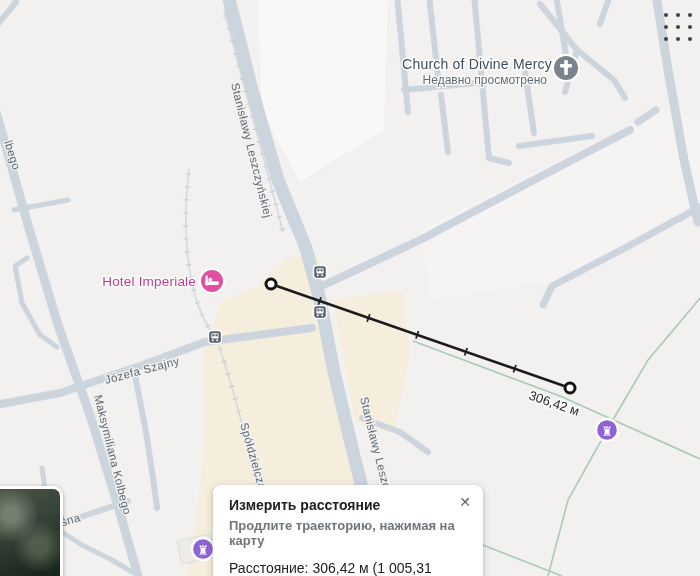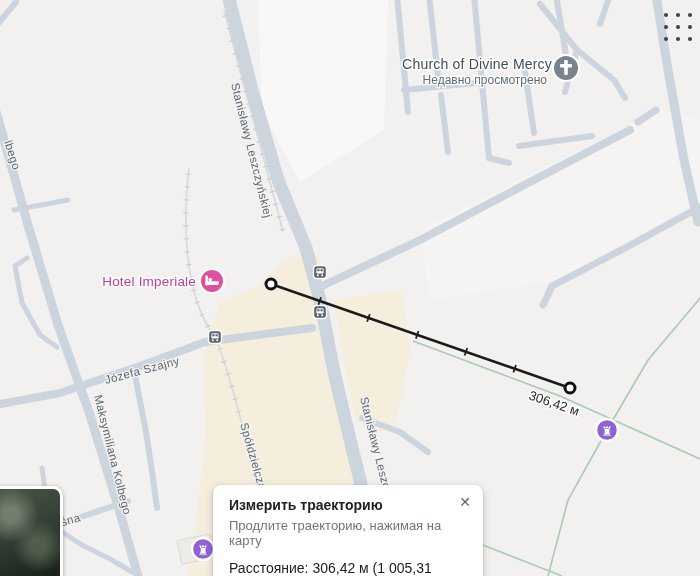--- a/index.html
+++ b/index.html
@@ -35,21 +35,21 @@
       radial-gradient(circle at 70% 55%, rgba(120,135,110,.5) 0 10%, transparent 35%),
       linear-gradient(155deg,#4d5645 0%,#39443a 35%,#232e24 65%,#141b13 100%);
   }
   .measure-dialog{
     position:absolute;left:213px;top:485px;width:270px;z-index:5;
     background:#fff;border-radius:8px;
     box-shadow:0 1px 2px rgba(60,64,67,.3),0 2px 6px 2px rgba(60,64,67,.15);
     padding:12px 16px 14px 16px;box-sizing:border-box;
   }
   .md-title{font-size:14px;font-weight:700;color:#202124;}
-  .md-hint{font-size:13px;color:#70757a;margin-top:5px;}
+  .md-hint{font-size:13px;color:#70757a;margin-top:5px;font-weight:bold;}
   .md-distance{font-size:14px;color:#202124;margin-top:12px;}
   .md-close{
     position:absolute;top:6px;right:8px;border:none;background:none;cursor:pointer;
     font-size:14px;color:#5f6368;padding:4px;line-height:1;
   }
   .gmaps-watermark{
     position:absolute;left:287px;top:556px;z-index:2;
     font-size:16px;font-weight:500;color:#595e62;opacity:.8;letter-spacing:.2px;
   }
 </style>
@@ -257,21 +257,21 @@
       <circle cx="570" cy="388" r="5" fill="#fff" stroke="#111" stroke-width="3"></circle>
       <text class="measure-label" transform="translate(528,399) rotate(19)">306,42 м</text>
     </g>
   </svg>
 
   <div class="gmaps-watermark">Google Maps</div>
 
   <div class="sv-thumb"></div>
 
   <div class="measure-dialog">
-    <div class="md-title">Измерить траекторию</div>
+    <div class="md-title">Измерить расстояние</div>
     <div class="md-hint">Продлите траекторию, нажимая на карту</div>
     <div class="md-distance">Расстояние: 306,42 м (1 005,31 фут.)</div>
     <button class="md-close">✕</button>
   </div>
 
   <div class="apps-grid">
     <i></i>
       <i></i>
       <i></i>
       <i></i>

